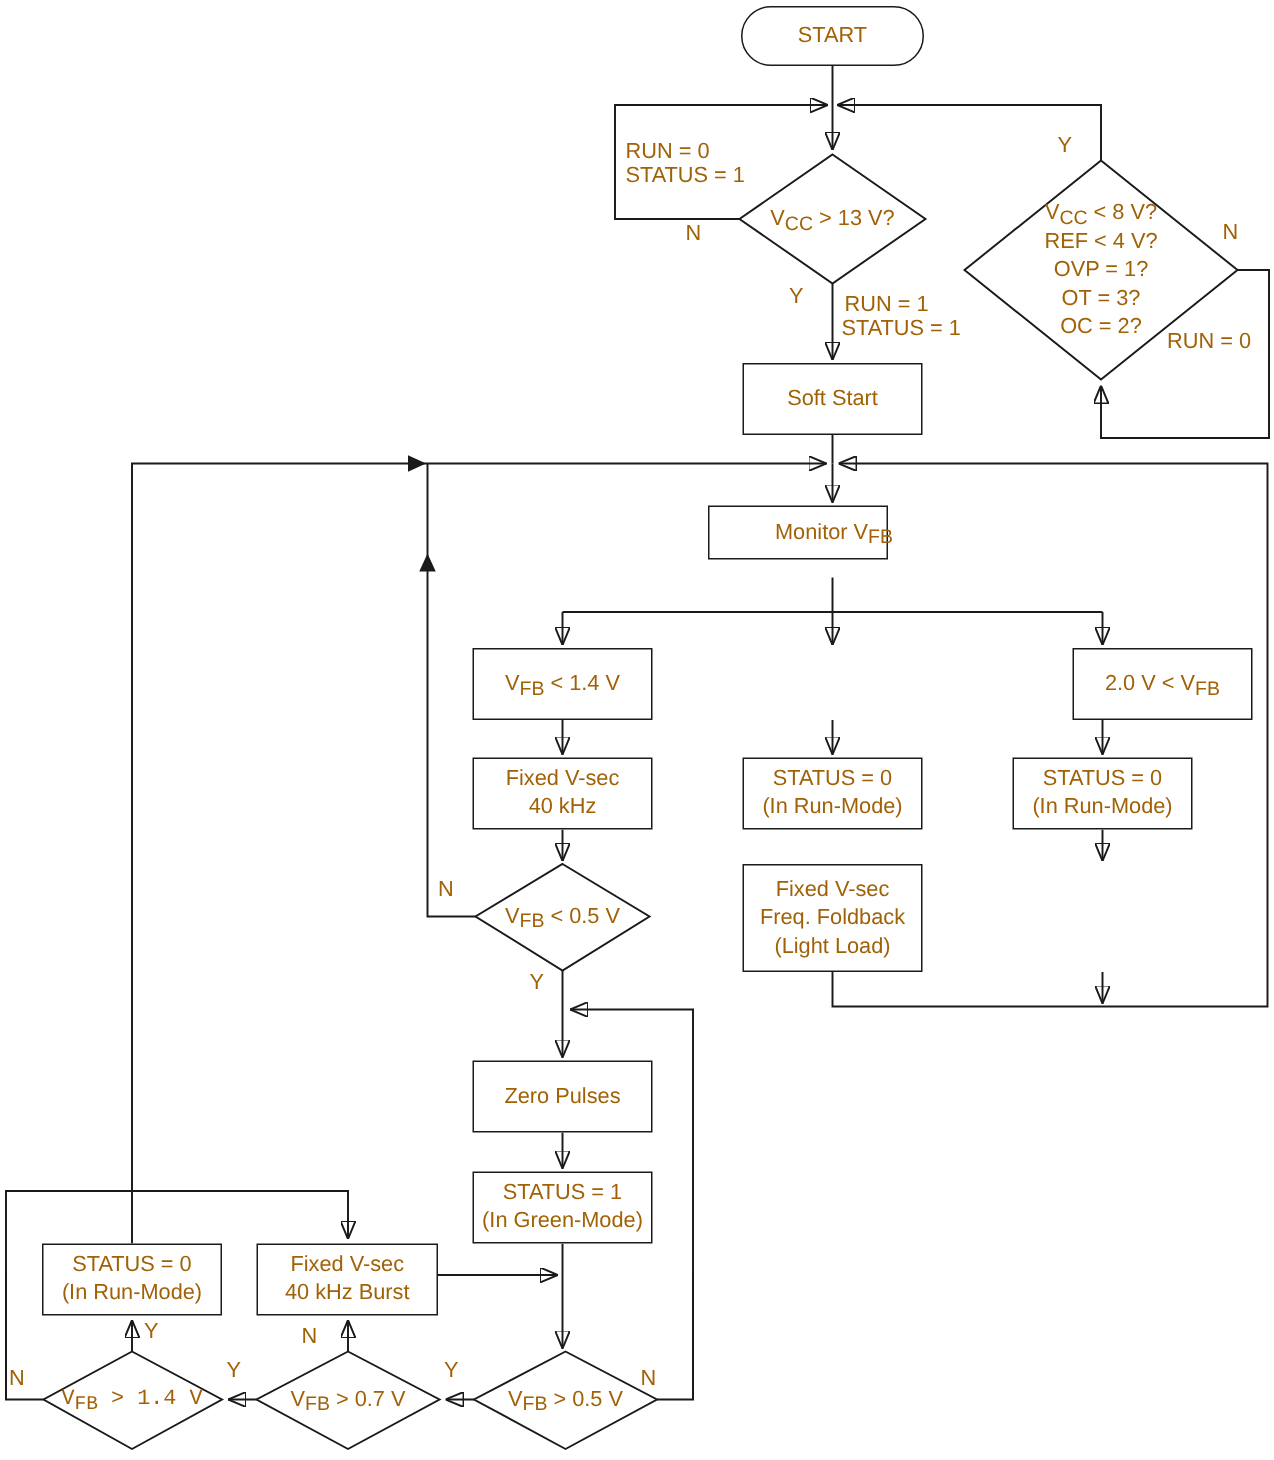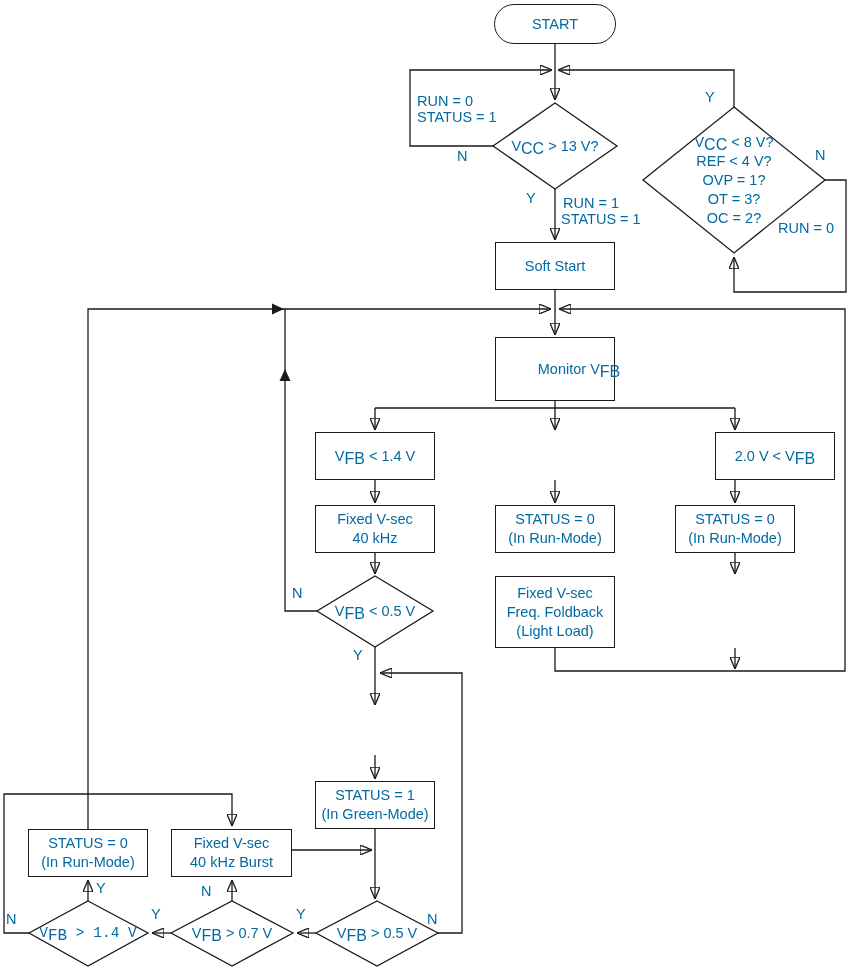--- a/index.html
+++ b/index.html
@@ -6,21 +6,21 @@
     margin: 0;
     padding: 0;
     background: #ffffff;
   }
   .stage {
     position: relative;
     width: 849px;
     height: 973px;
     background: #ffffff;
     font-family: "Liberation Sans", sans-serif;
-    color: #0369a1;
+    color: #a16207;
     overflow: hidden;
   }
   .stage svg.wires {
     position: absolute;
     left: 0; top: 0;
     width: 849px; height: 973px;
   }
   .wires path {
     fill: none;
     stroke: #1a1a1a;
@@ -64,21 +64,21 @@
     white-space: nowrap;
     pointer-events: none;
   }
   .elabel {
     position: absolute;
     font-size: 14.5px;
     line-height: 15px;
     white-space: nowrap;
   }
   sub {
-    font-size: 16px;
+    font-size: 13px;
     line-height: 0;
     vertical-align: -3px;
     text-align: right;
   }
 </style>
 </head>
 <body>
 
 <div class="stage">
 
@@ -132,21 +132,21 @@
   </svg>
 
   <div class="box pill" style="left:494px; top:4px; width:122px; height:40px;">
     <span>START</span>
   </div>
 
   <div class="box" style="left:495px; top:242px; width:120px; height:48px;">
     <span>Soft Start</span>
   </div>
 
-  <div class="box" style="left:495px; top:337px; width:120px; height:64px;padding-left:48px;">
+  <div class="box" style="left:472px; top:337px; width:120px; height:36px;padding-left:48px;">
     <span><span>Monitor V</span><sub>FB</sub></span>
   </div>
 
   <div class="box" style="left:315px; top:432px; width:120px; height:48px;">
     <span><span>V</span><sub>FB</sub><span> &lt; 1.4 V</span></span>
   </div>
 
 
   <div class="box" style="left:675px; top:432px; width:120px; height:48px;margin-left:40px;">
     <span><span>2.0 V &lt; V</span><sub>FB</sub></span>
@@ -167,20 +167,23 @@
     <span>(In Run-Mode)</span>
   </div>
 
   <div class="box" style="left:495px; top:576px; width:120px; height:72px;">
     <span>Fixed V-sec</span>
     <span>Freq. Foldback</span>
     <span>(Light Load)</span>
   </div>
 
 
+  <div class="box" style="left:315px; top:707px; width:120px; height:48px;">
+    <span>Zero Pulses</span>
+  </div>
 
   <div class="box" style="left:315px; top:781px; width:120px; height:48px;">
     <span>STATUS = 1</span>
     <span>(In Green-Mode)</span>
   </div>
 
   <div class="box" style="left:28px; top:829px; width:120px; height:48px;">
     <span>STATUS = 0</span>
     <span>(In Run-Mode)</span>
   </div>

